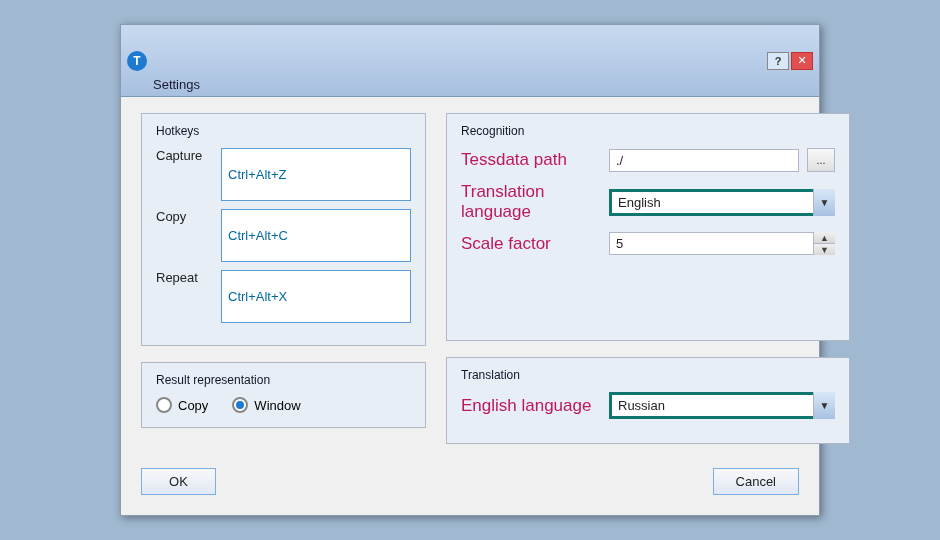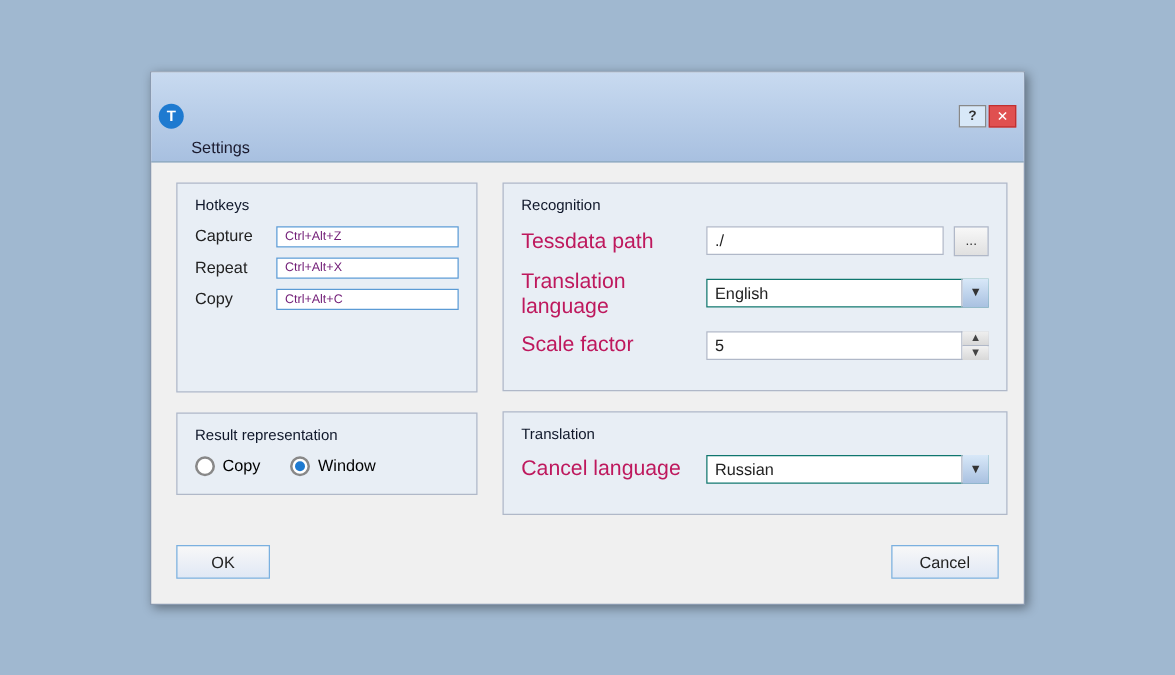--- a/index.html
+++ b/index.html
@@ -118,25 +118,25 @@
     }
 
     .hotkey-name {
       width: 55px;
       color: #222;
       font-size: 13px;
     }
 
     .hotkey-input {
       flex: 1;
-      padding: 2px 6px;
+      padding: 18px 6px;
       border: 1px solid #5b9bd5;
       background: white;
-      font-size: 10px;
-      color: #701a75;
+      font-size: 13px;
+      color: #0369a1;
       outline: none;
     }
 
     .field-row {
       display: flex;
       align-items: center;
       margin-bottom: 10px;
       gap: 8px;
     }
 
@@ -169,21 +169,21 @@
     }
 
     .select-wrapper {
       flex: 1;
       position: relative;
     }
 
     .select-field {
       width: 100%;
       padding: 3px 24px 3px 6px;
-      border: 1px solid #0f766e;
+      border: 3px solid #0f766e;
       background: white;
       font-size: 13px;
       color: #222;
       appearance: none;
       -webkit-appearance: none;
       cursor: pointer;
     }
 
     .select-arrow {
       position: absolute;
@@ -342,26 +342,26 @@
 
       <div class="left-col">
 
         <div class="section-box">
           <div class="section-label">Hotkeys</div>
           <div class="hotkey-row">
             <span class="hotkey-name">Capture</span>
             <input class="hotkey-input" type="text" value="Ctrl+Alt+Z" style="">
           </div>
           <div class="hotkey-row">
+            <span class="hotkey-name">Copy</span>
+            <input class="hotkey-input" type="text" value="Ctrl+Alt+C" style="">
+          </div>
+          <div class="hotkey-row">
             <span class="hotkey-name">Repeat</span>
             <input class="hotkey-input" type="text" value="Ctrl+Alt+X" style="">
-          </div>
-          <div class="hotkey-row">
-            <span class="hotkey-name">Copy</span>
-            <input class="hotkey-input" type="text" value="Ctrl+Alt+C" style="">
           </div>
         </div>
 
         <div class="result-section">
           <div class="section-label">Result representation</div>
           <div class="radio-row">
             <label class="radio-item">
               <div class="radio-outer"></div>
               <span>Copy</span>
             </label>
@@ -404,21 +404,21 @@
                 <button class="spinner-up">▲</button>
                 <button class="spinner-down">▼</button>
               </div>
             </div>
           </div>
         </div>
 
         <div class="translation-section">
           <div class="section-label">Translation</div>
           <div class="field-row">
-            <span class="field-label">Cancel language</span>
+            <span class="field-label">English language</span>
             <div class="select-wrapper">
               <select class="select-field">
                 <option>Russian</option>
                 <option>English</option>
                 <option>German</option>
                 <option>French</option>
               </select>
               <div class="select-arrow">▼</div>
             </div>
           </div>

